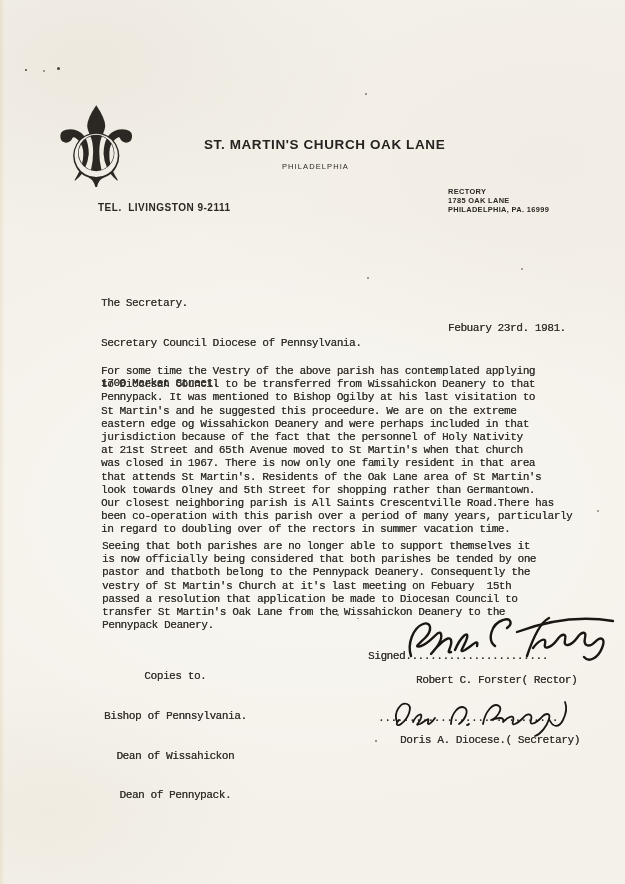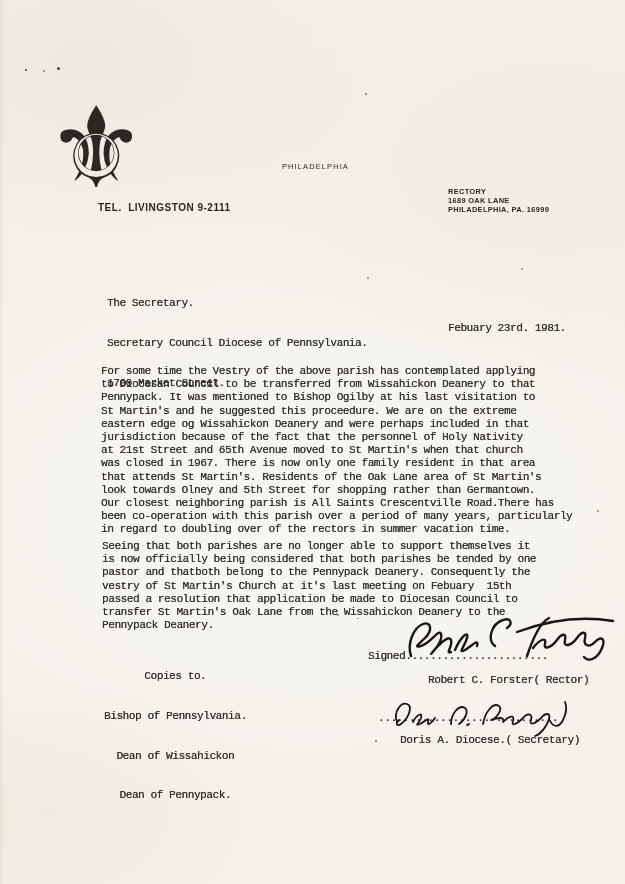--- a/index.html
+++ b/index.html
@@ -43,47 +43,48 @@
     font-size: 7.4px; font-weight: bold; letter-spacing: 0.35px;
     line-height: 8.9px; color: #2b2723;
   }
   
   .typed {
     font-family: "Liberation Mono", monospace;
     font-size: 11px; letter-spacing: -0.4px; line-height: 13.2px;
     color: #322f29; text-shadow: 0.25px 0 0 rgba(50,47,41,0.8);
     white-space: pre-wrap;
   }
-  .recipient { position: absolute; left: 107px; top: 271px; }
+  .recipient { position: absolute; left: 101px; top: 271px; }
   .date-line { position: absolute; left: 448px; top: 322px; }
   .para1 { position: absolute; left: 101px; top: 365px; }
   .para2 { position: absolute; left: 102px; top: 540px; }
   .copies { position: absolute; left: 104px; top: 644px; text-align: center; }
   .signed-line { position: absolute; left: 368px; top: 650px; }
-  .rector-typed { position: absolute; left: 428px; top: 674px; }
+  .rector-typed { position: absolute; left: 416px; top: 674px; }
   .secretary-dots { position: absolute; left: 378px; top: 712px; }
   .secretary-typed { position: absolute; left: 400px; top: 734px; }
   
   .sig1 { position: absolute; left: 397px; top: 610px; }
   .sig2 { position: absolute; left: 387px; top: 694px; }
   .sig-path { fill: none; stroke: #191613; stroke-linecap: round; stroke-linejoin: round; }
   
   .speck { position: absolute; border-radius: 50%; background: #4a443a; }
 </style>
 </head>
 <body>
 
 <div class="page">
 
   <div class="logo">⚜</div>
+  <div class="church-name">ST. MARTIN'S CHURCH OAK LANE</div>
   <div class="city">PHILADELPHIA</div>
   <div class="telephone">TEL.  LIVINGSTON 9-2111</div>
   <div class="rectory">
     <div>RECTORY</div>
-    <div>1689 OAK LANE</div>
+    <div>1785 OAK LANE</div>
     <div>PHILADELPHIA, PA. 16999</div>
   </div>
 
   <div class="typed recipient">
     <div>The Secretary.</div>
     <div>Secretary Council Diocese of Pennsylvania.</div>
     <div>1700 Market Street.</div>
   </div>
 
   <div class="typed date-line">Febuary 23rd. 1981.</div>

